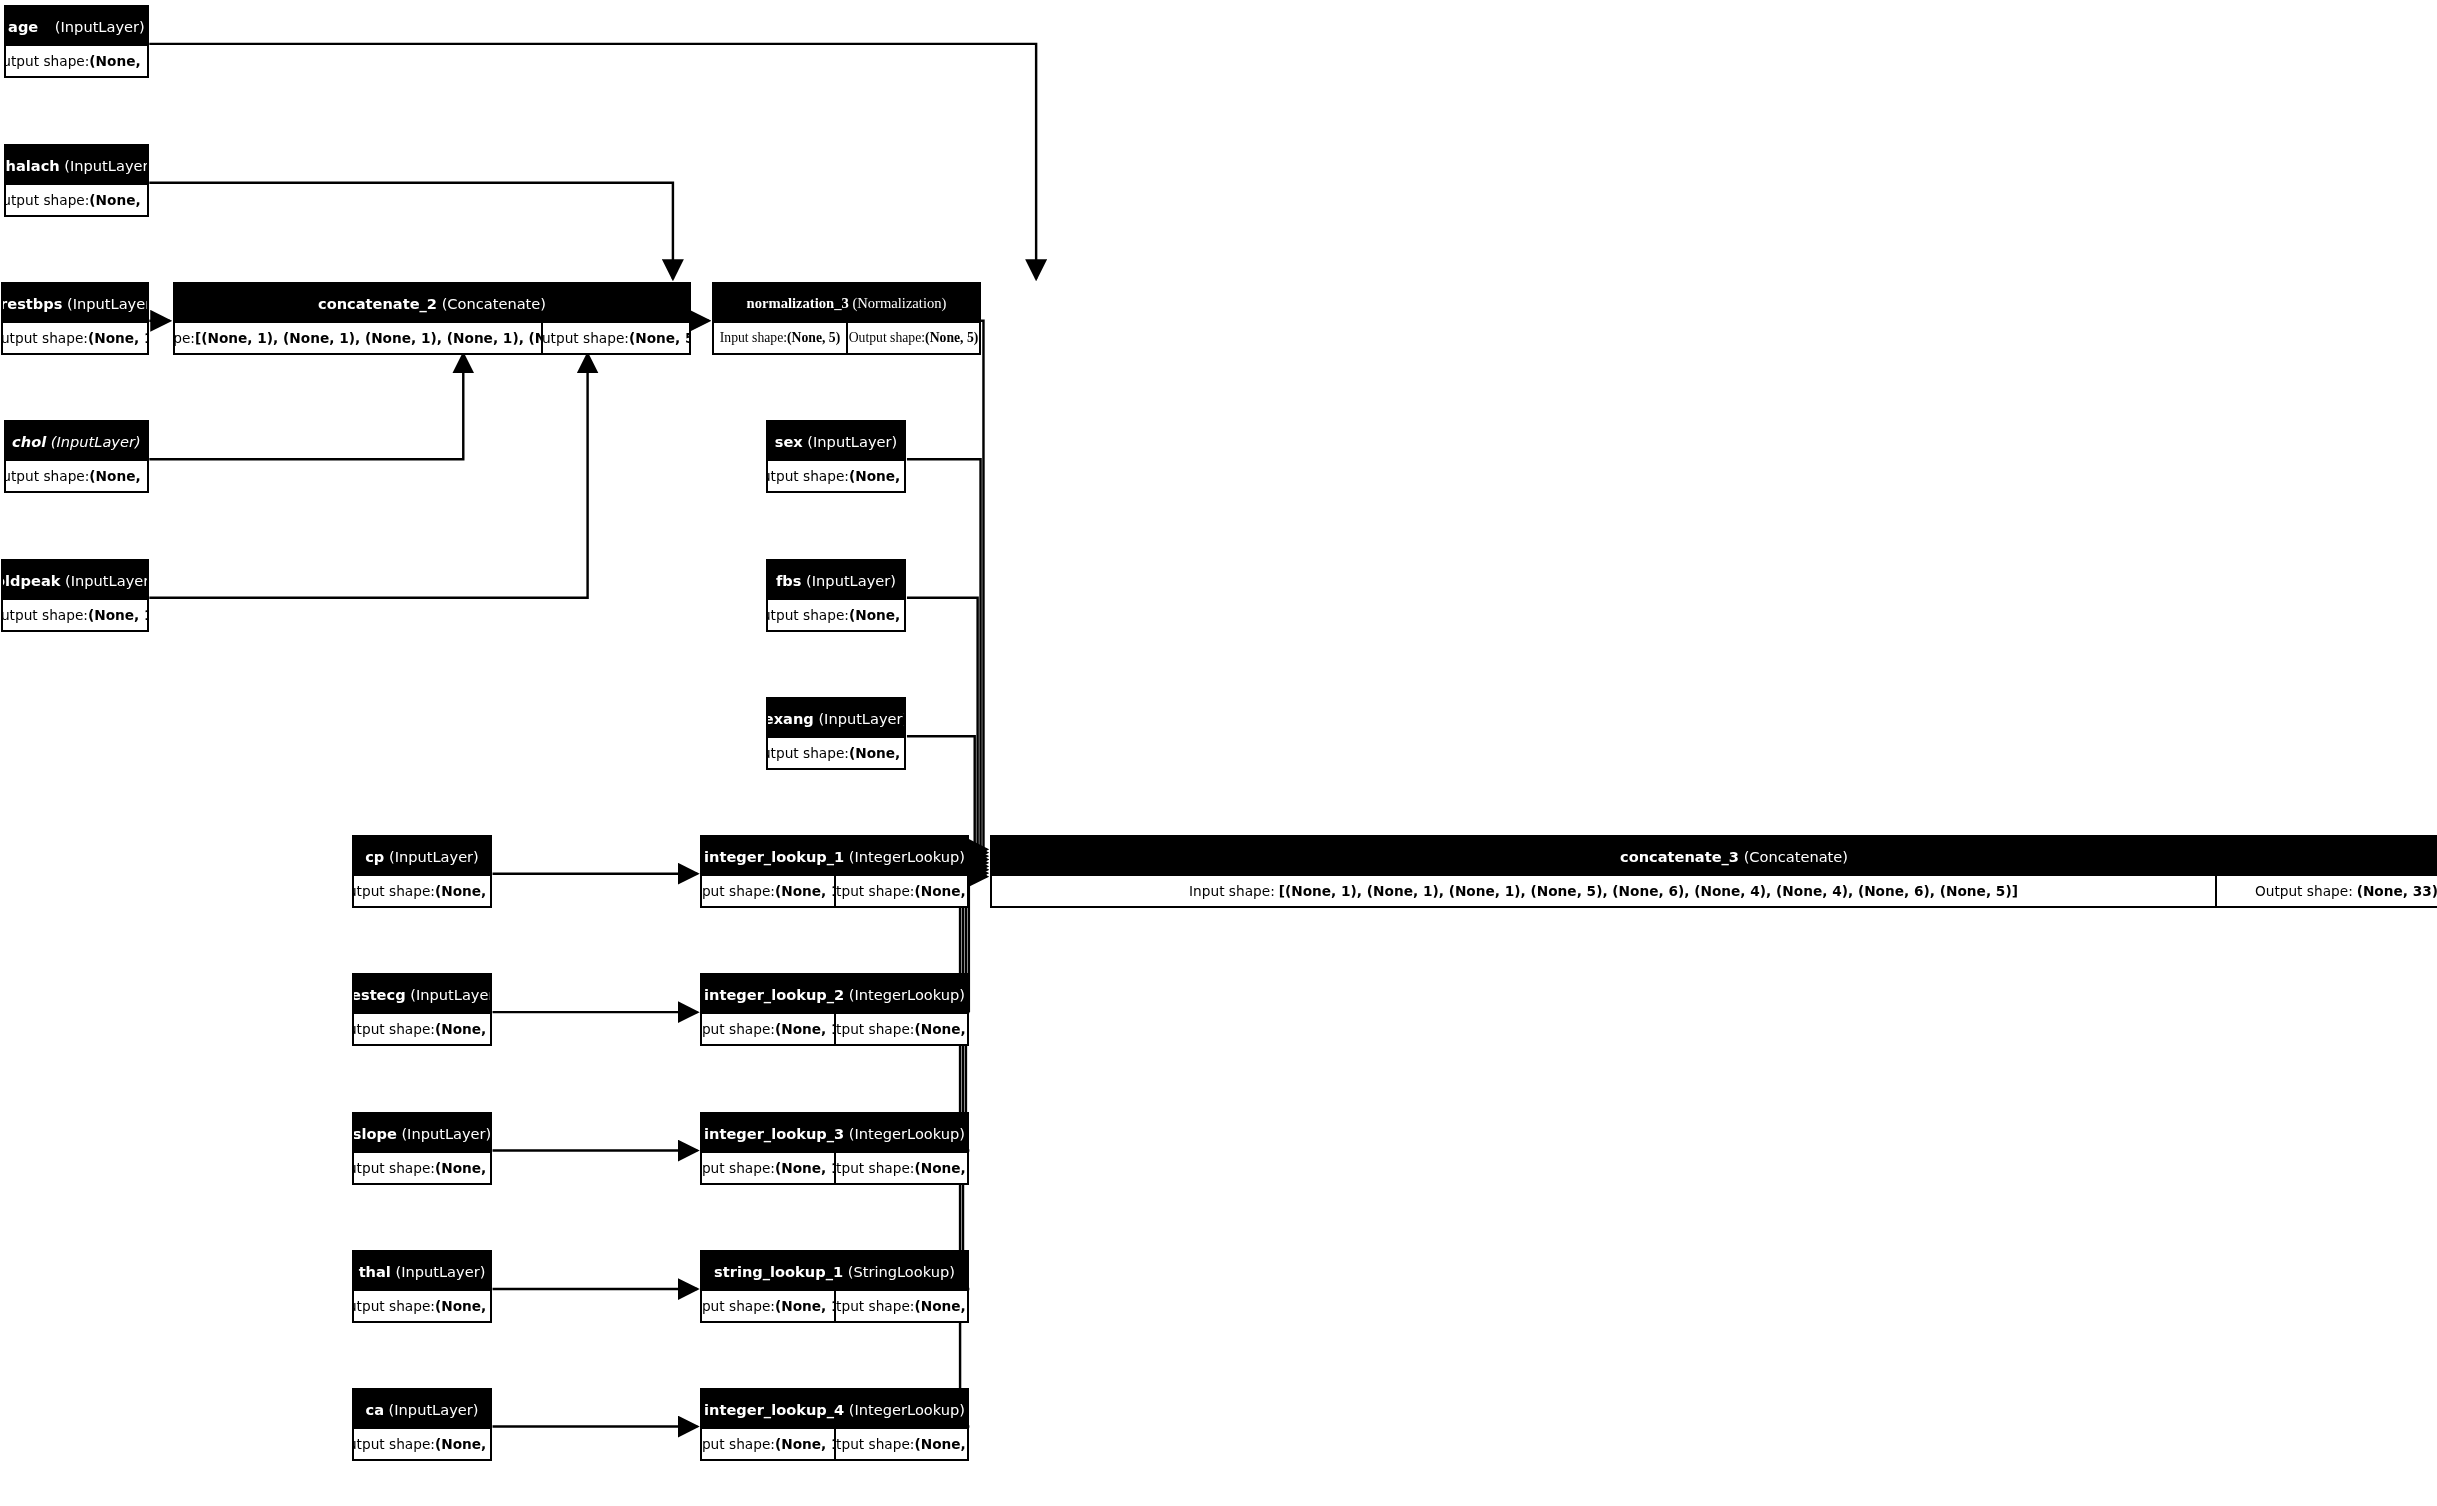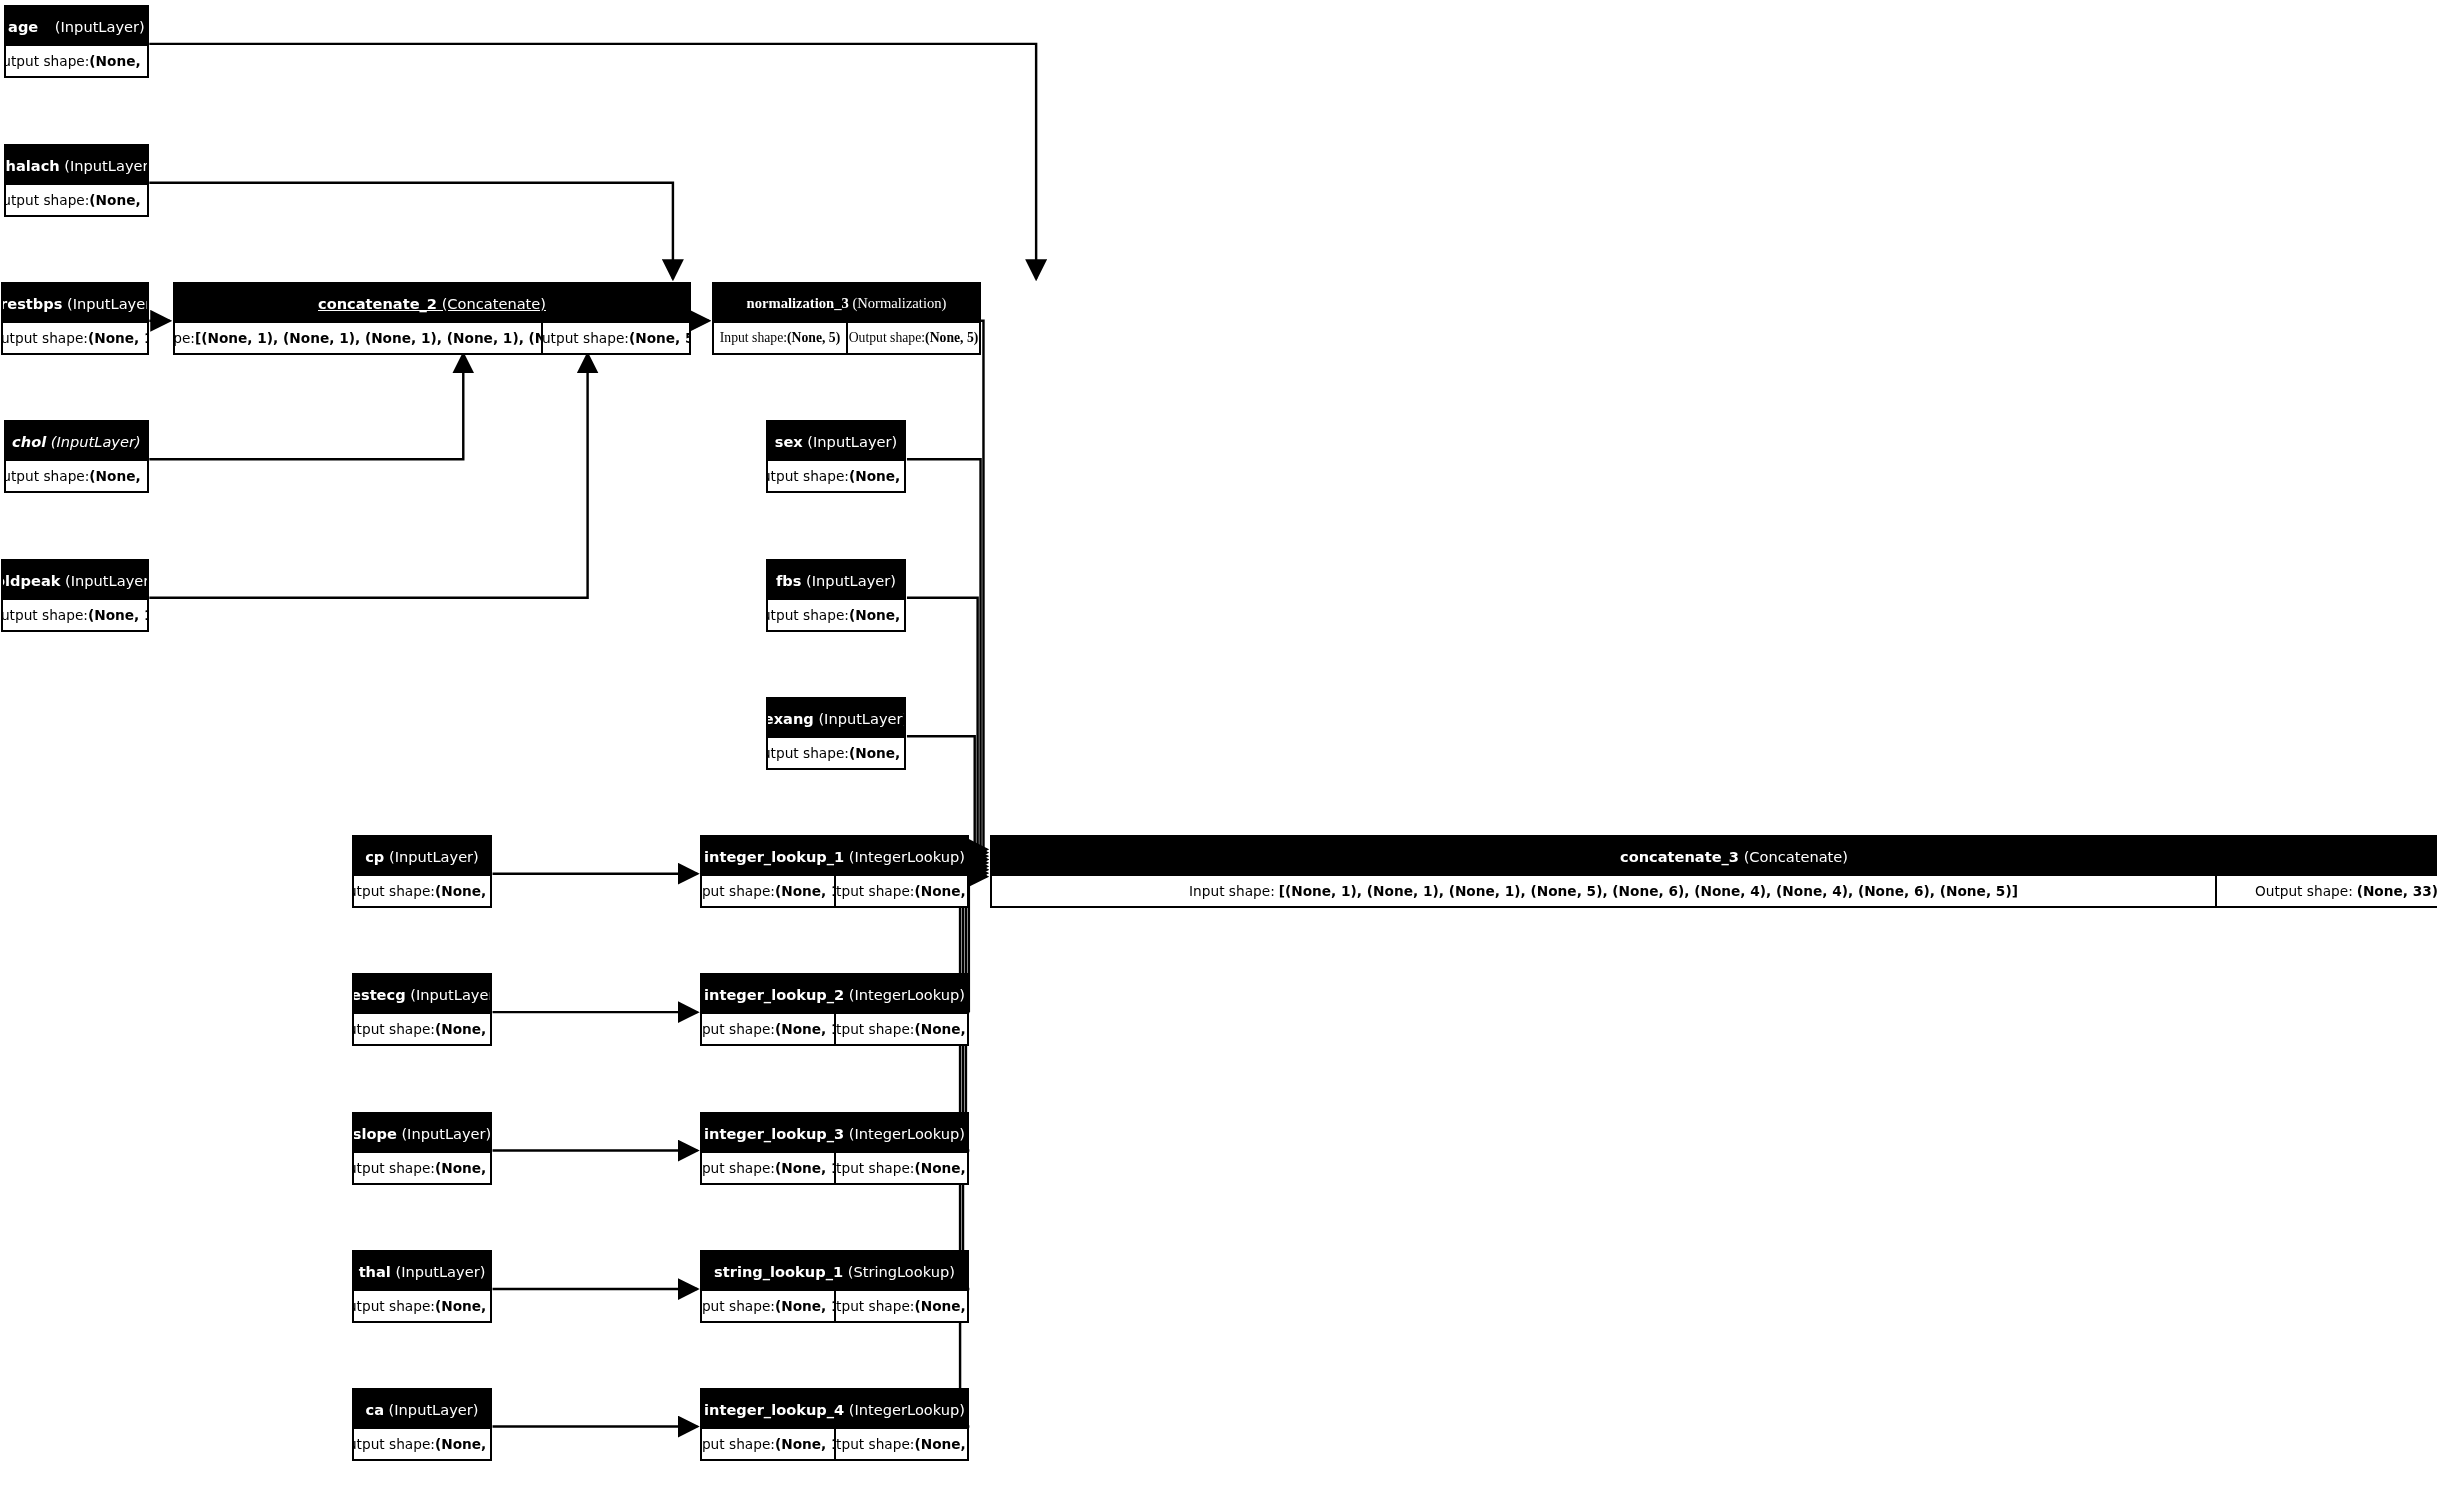--- a/index.html
+++ b/index.html
@@ -114,21 +114,21 @@
         </div>
         <div class="node-body" style="height: 30px;">
           <div class="cell">
             <span class="lbl">Output shape:</span>
             <span class="sp"></span>
             <span class="val">(None, 1)</span>
           </div>
         </div>
       </div>
       <div class="node" style="left: 173px; top: 282px; width: 518px;">
-        <div class="node-header" style="height: 39px; text-decoration: underline;">
+        <div class="node-header" style="height: 39px;">
           <span class="nm">concatenate_2</span>
           <span class="ty">&nbsp;(Concatenate)</span>
         </div>
         <div class="node-body" style="height: 30px;">
           <div class="cell" style="flex: 0 0 366px;">
             <span class="lbl">Input shape:</span>
             <span class="sp"></span>
             <span class="val">[(None, 1), (None, 1), (None, 1), (None, 1), (None, 1)]</span>
           </div>
           <div class="cell" style="flex: 1 1 auto;">

